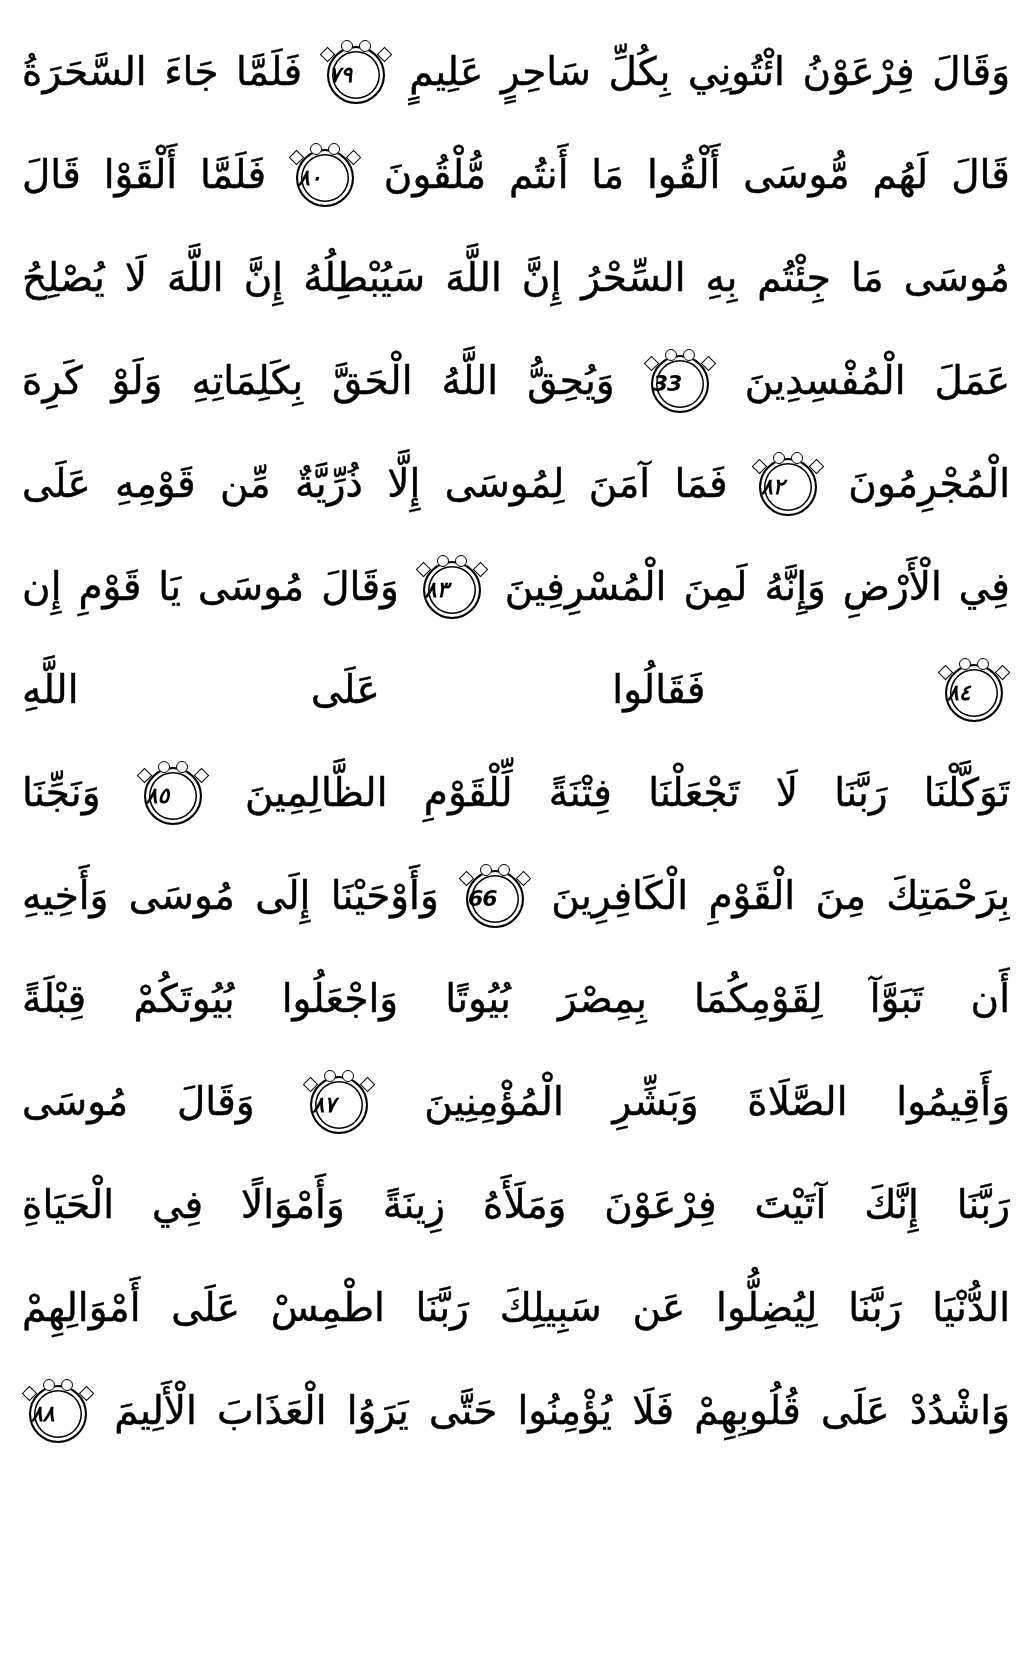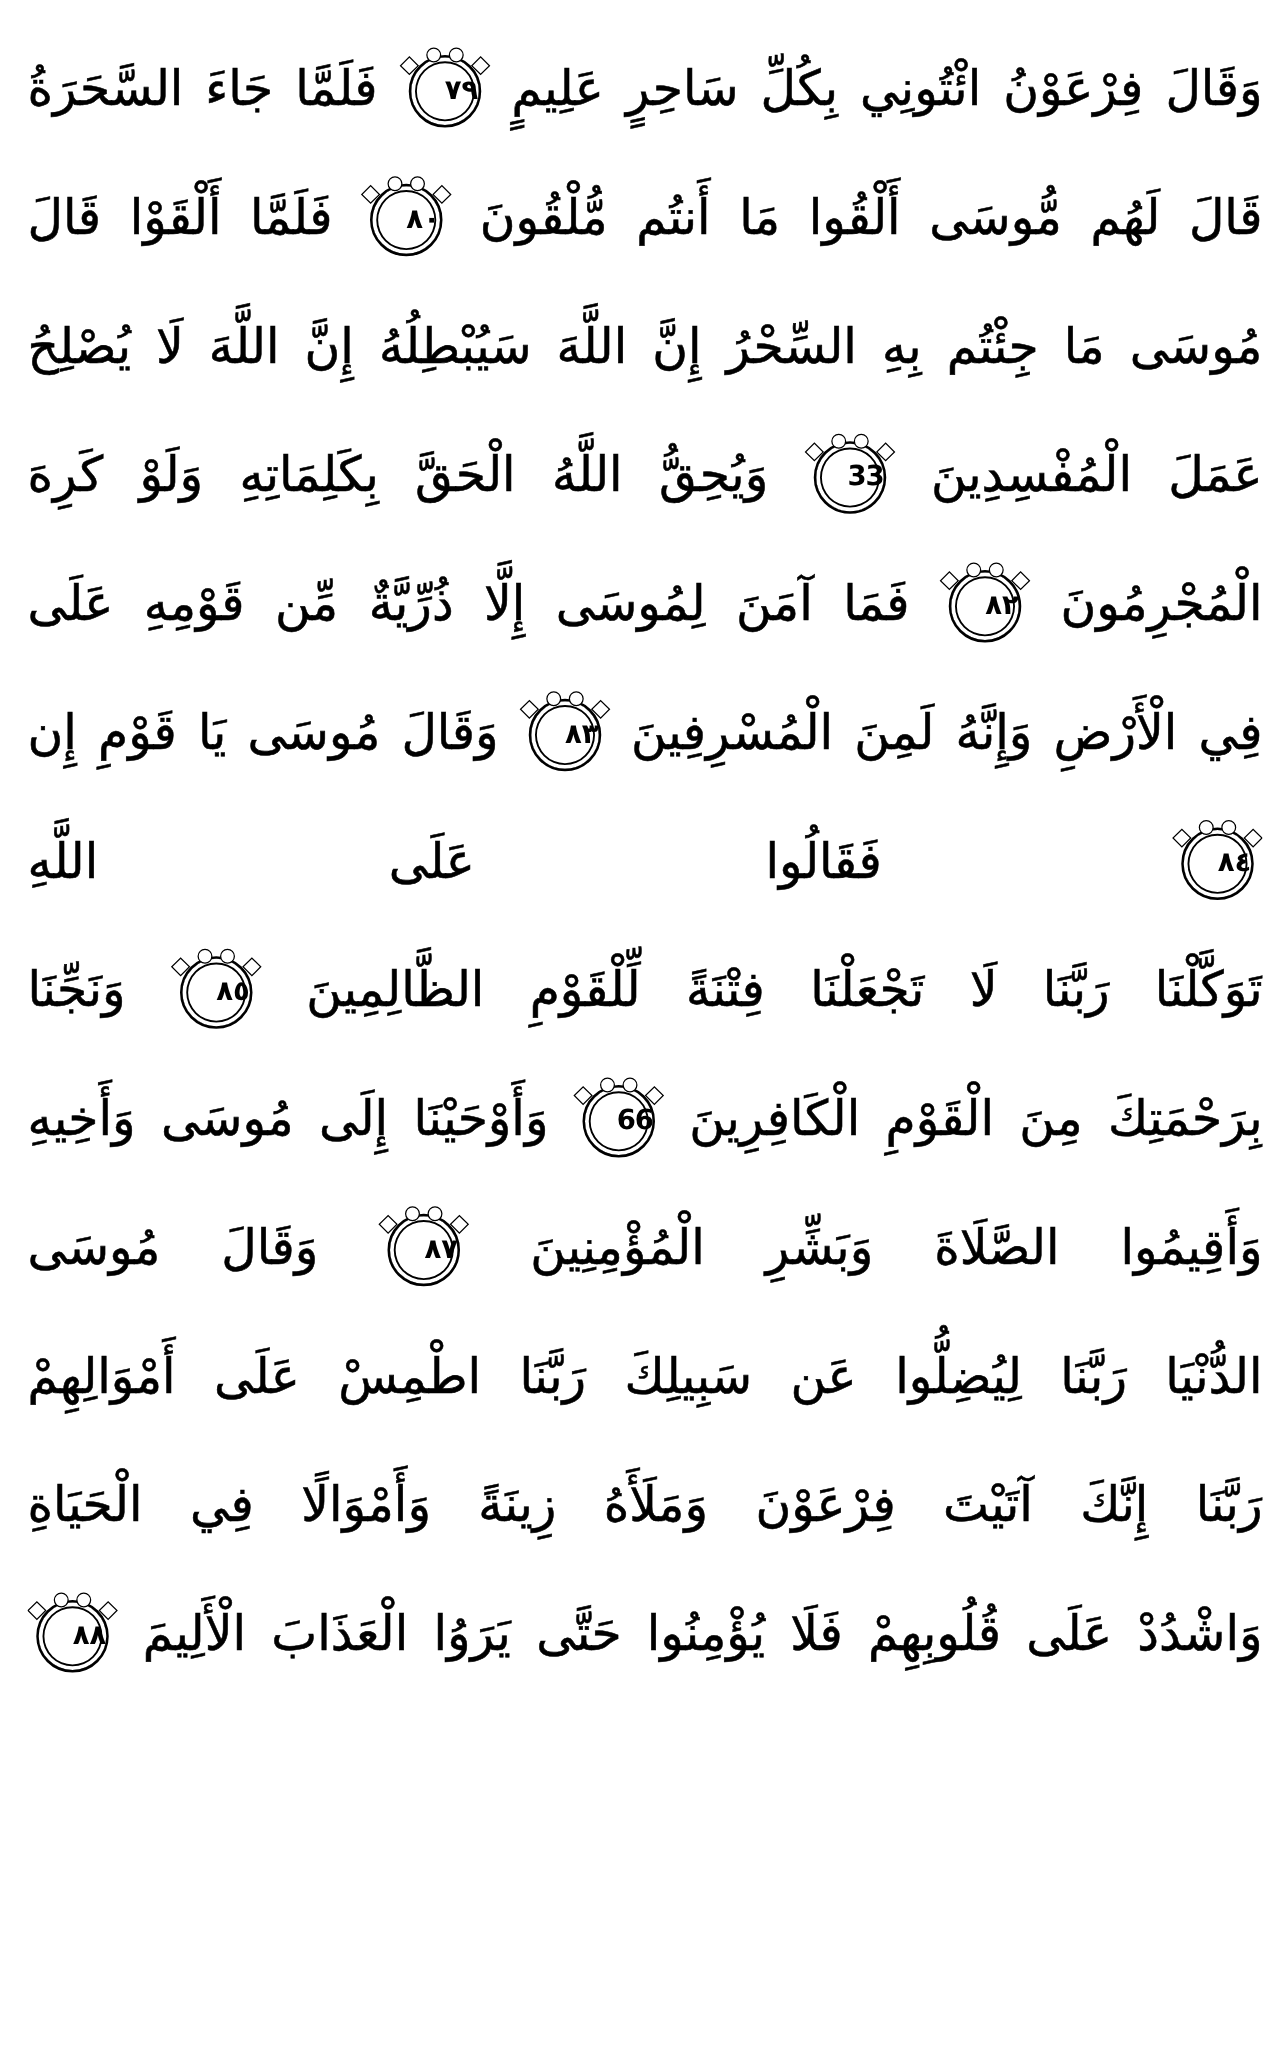--- a/index.html
+++ b/index.html
@@ -31,29 +31,30 @@
   }
   .seg {
     display: inline;
     margin-top: 39px;
   }
   
   .ayah {
     position: relative;
     display: inline-flex;
     align-items: center;
-    justify-content: flex-start;
+    justify-content: flex-end;
     width: 54px;
     height: 54px;
     border: 2px solid #000;
     border-radius: 50%;
     box-shadow: inset 0 0 0 3px #fff, inset 0 0 0 4.5px #000;
     background: #fff;
     vertical-align: middle;
     margin: 0 7px;
+    font-style: italic;
     -webkit-text-stroke: 0;
   }
   .ayah .num {
     font-size: 22px;
     font-weight: bold;
     line-height: 1;
     letter-spacing: -1px;
     direction: rtl;
   }
   .ayah i {
@@ -134,29 +135,30 @@
         <i class="wing r"></i>
         <span class="num">٨٥</span>
       </span> <span class="seg">وَنَجِّنَا</span></div>
     <div class="line"><span class="seg">بِرَحْمَتِكَ مِنَ الْقَوْمِ الْكَافِرِينَ</span> <span class="ayah">
         <i class="bead l"></i>
         <i class="bead r"></i>
         <i class="wing l"></i>
         <i class="wing r"></i>
         <span class="num">66</span>
       </span> <span class="seg">وَأَوْحَيْنَا إِلَى مُوسَى وَأَخِيهِ</span></div>
+    <div class="line"><span class="seg">أَن تَبَوَّآ لِقَوْمِكُمَا بِمِصْرَ بُيُوتًا وَاجْعَلُوا بُيُوتَكُمْ قِبْلَةً</span></div>
     <div class="line"><span class="seg">وَأَقِيمُوا الصَّلَاةَ وَبَشِّرِ الْمُؤْمِنِينَ</span> <span class="ayah">
         <i class="bead l"></i>
         <i class="bead r"></i>
         <i class="wing l"></i>
         <i class="wing r"></i>
         <span class="num">٨٧</span>
       </span> <span class="seg">وَقَالَ مُوسَى</span></div>
+    <div class="line"><span class="seg">رَبَّنَا إِنَّكَ آتَيْتَ فِرْعَوْنَ وَمَلَأَهُ زِينَةً وَأَمْوَالًا فِي الْحَيَاةِ</span></div>
     <div class="line"><span class="seg">الدُّنْيَا رَبَّنَا لِيُضِلُّوا عَن سَبِيلِكَ رَبَّنَا اطْمِسْ عَلَى أَمْوَالِهِمْ</span></div>
-    <div class="line"><span class="seg">رَبَّنَا إِنَّكَ آتَيْتَ فِرْعَوْنَ وَمَلَأَهُ زِينَةً وَأَمْوَالًا فِي الْحَيَاةِ</span></div>
     <div class="line"><span class="seg">وَاشْدُدْ عَلَى قُلُوبِهِمْ فَلَا يُؤْمِنُوا حَتَّى يَرَوُا الْعَذَابَ الْأَلِيمَ</span> <span class="ayah">
         <i class="bead l"></i>
         <i class="bead r"></i>
         <i class="wing l"></i>
         <i class="wing r"></i>
         <span class="num">٨٨</span>
       </span></div>
   </div>
 
 </body></html>

